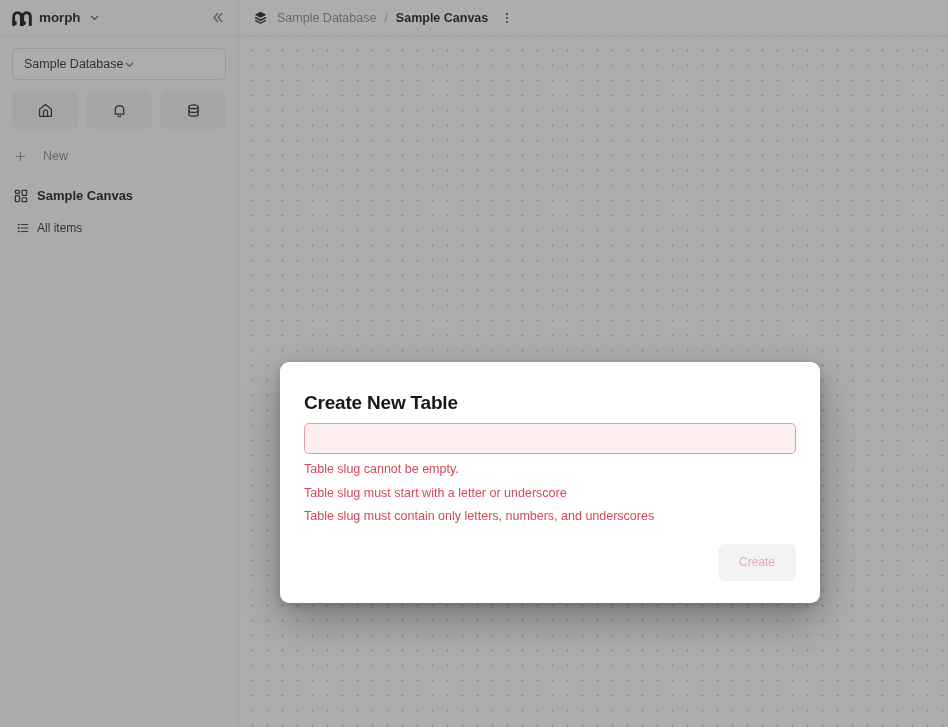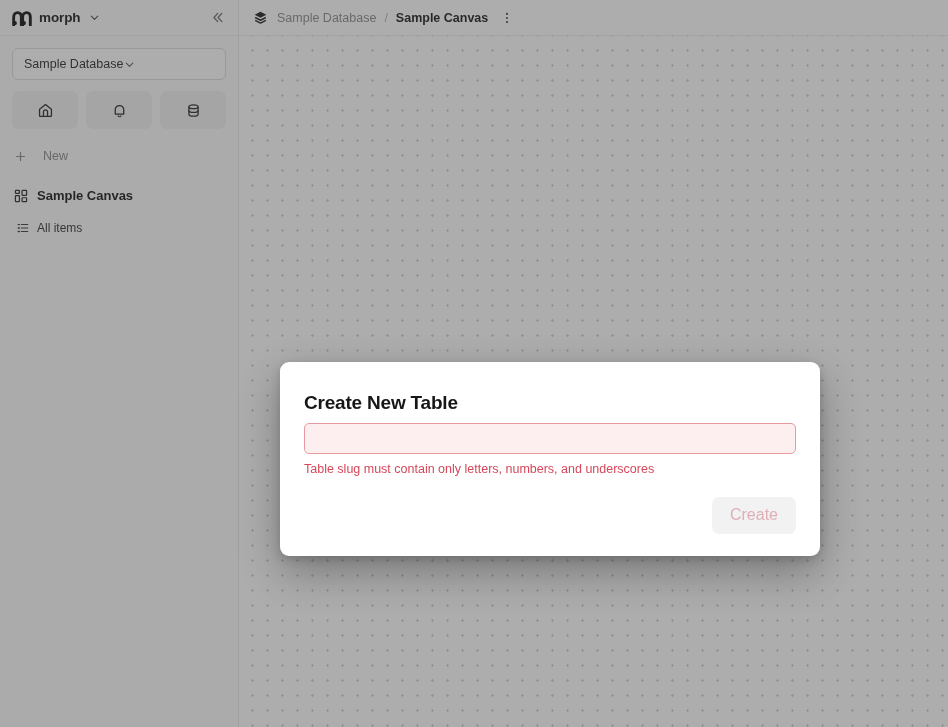--- a/index.html
+++ b/index.html
@@ -279,21 +279,21 @@
   }
   .create-btn {
     min-width: 78px;
     height: 37px;
     box-sizing: border-box;
     border: none;
     border-radius: 7px;
     background: #f2f2f3;
     color: #e0aeb5;
     font-family: "Liberation Sans", sans-serif;
-    font-size: 16px;
+    font-size: 12px;
     cursor: default;
     padding: 0 18px;
   }
 </style>
 </head>
 <body>
 
 <div id="app">
 
   <aside id="sidebar">
@@ -432,20 +432,22 @@
 
   <div id="overlay"></div>
 
   <div id="modal">
     <div class="modal-title">Create New Table</div>
 
 
     <input class="slug-input" type="text" autofocus="" placeholder="" style="">
 
     <div class="errors">
+      <div class="error-line">Table slug cannot be empty.</div>
+      <div class="error-line">Table slug must start with a letter or underscore</div>
       <div class="error-line">Table slug must contain only letters, numbers, and underscores</div>
     </div>
 
     <div class="modal-actions">
       <button class="create-btn" disabled="">Create</button>
     </div>
   </div>
 
 </div>
 

